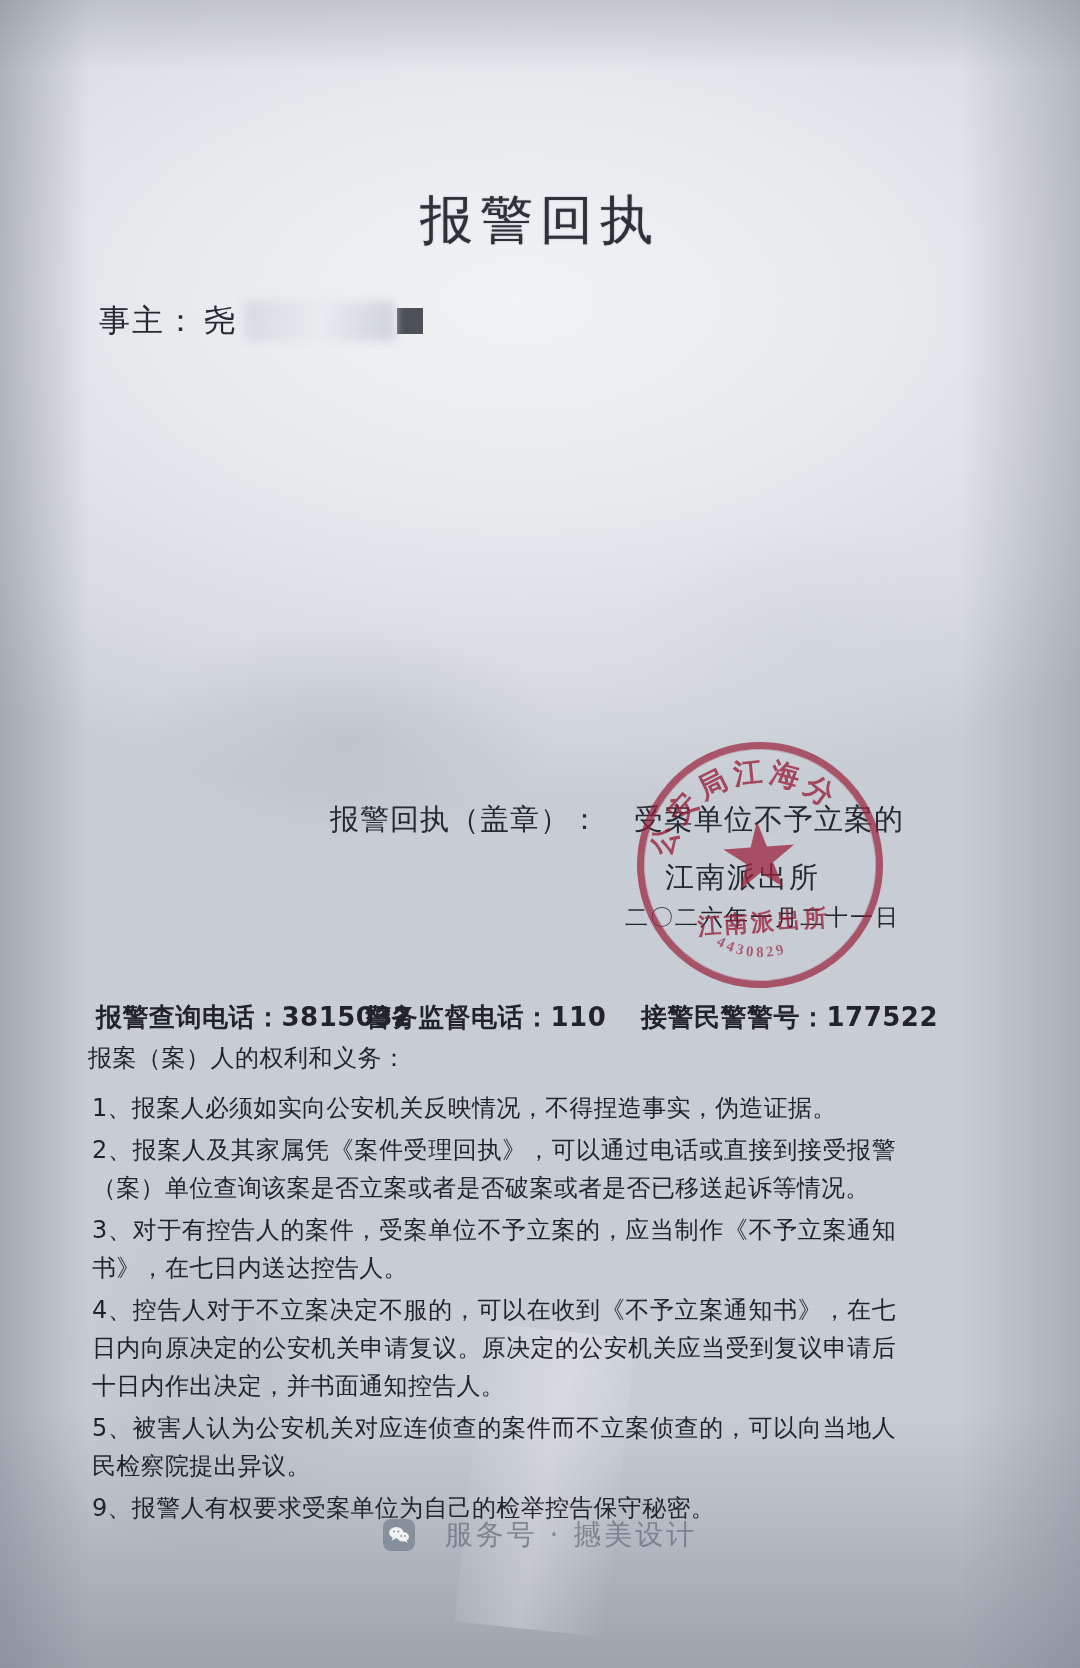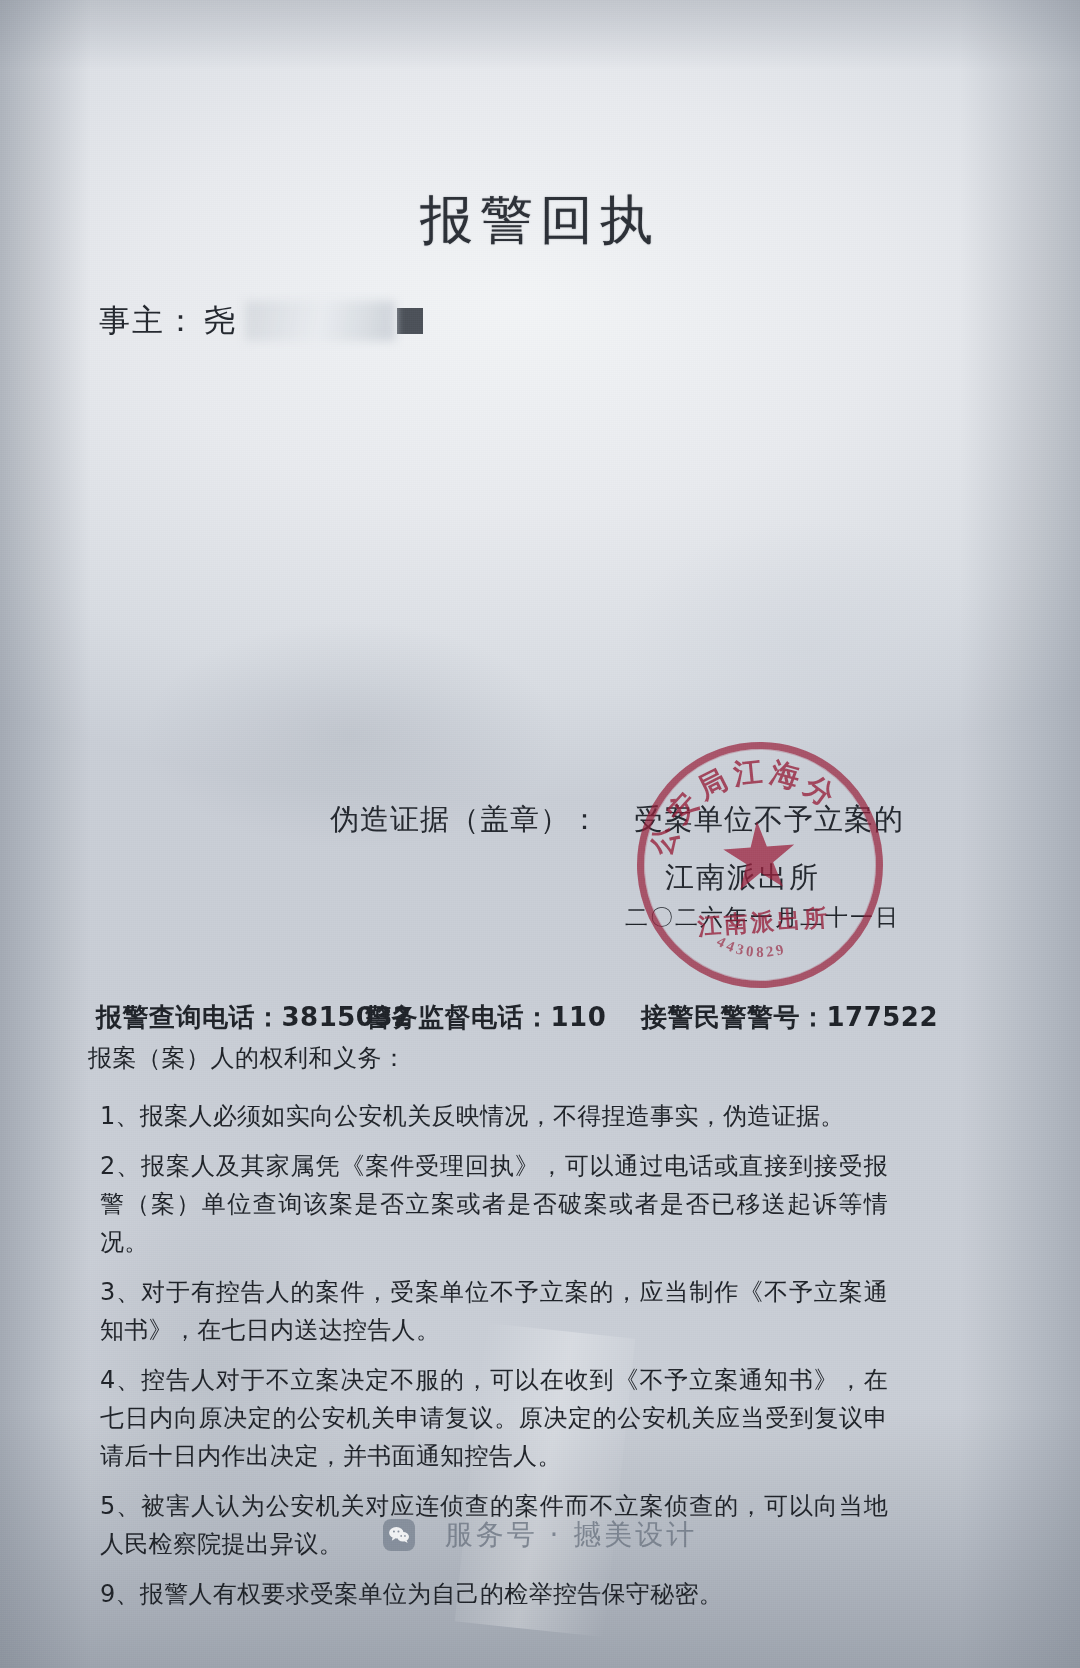--- a/index.html
+++ b/index.html
@@ -127,21 +127,21 @@
     font-family:"DejaVu Sans","Liberation Sans",sans-serif;
     font-size:24px;color:#1e2228;letter-spacing:0.5px;
   }
   .rights{
     position:absolute;left:88px;top:1085px;width:812px;
     font-family:"DejaVu Sans","Liberation Sans",sans-serif;
     font-size:24px;line-height:38px;color:#1e2228;
     text-align:justify;text-justify:inter-character;
     letter-spacing:0.3px;
   }
-  .rights p{margin:12px;}
+  .rights p{margin:4px;}
 
   
   .footer{
     position:absolute;left:0;top:1516px;width:1080px;
     display:flex;align-items:center;justify-content:center;
     gap:30px;opacity:.82;
   }
   .footer .wechat-icon{
     width:32px;height:32px;border-radius:8px;background:#7c8694;
     display:inline-flex;align-items:center;justify-content:center;
@@ -178,21 +178,21 @@
 
   <div class="subject">
     <span class="lbl">事主：</span>
     <span class="nm">尧</span>
     <span class="redact-blur"></span>
     <span class="redact-box"></span>
   </div>
 
 
   <div class="unit-row">
-    <span>伪造证据（盖章）：</span><span class="unitname">受案单位不予立案的</span>
+    <span>报警回执（盖章）：</span><span class="unitname">受案单位不予立案的</span>
   </div>
   <div class="substation">江南派出所</div>
   <div class="cndate">二〇二六年一月二十一日</div>
 
   <div class="seal">
     <div class="star"></div>
     <svg class="arc-top" viewBox="0 0 218 218">
       <defs>
         <path id="arcTop" d="M 22,118 A 87,87 0 0 1 196,118"></path>
         <path id="arcBot" d="M 30,128 A 80,80 0 0 0 188,128"></path>

